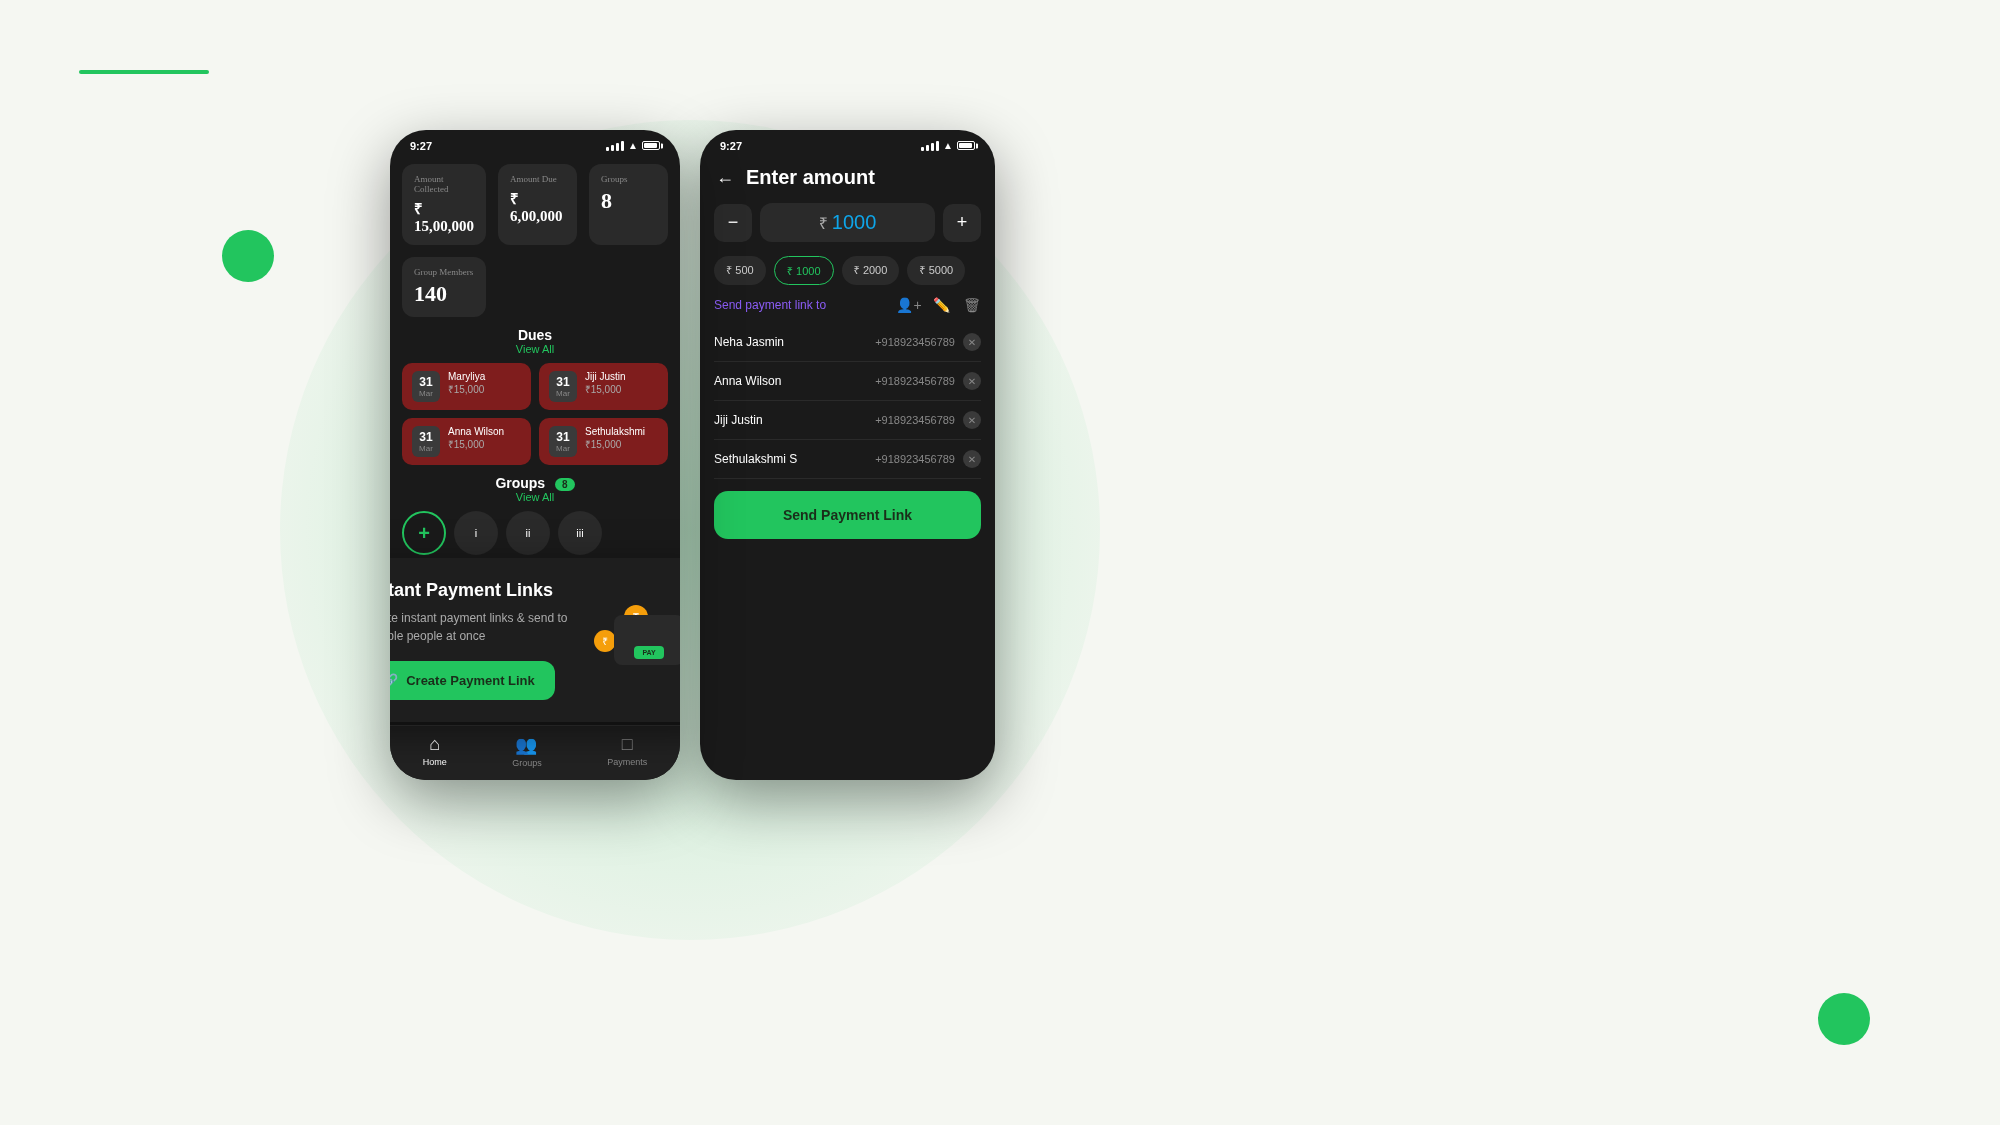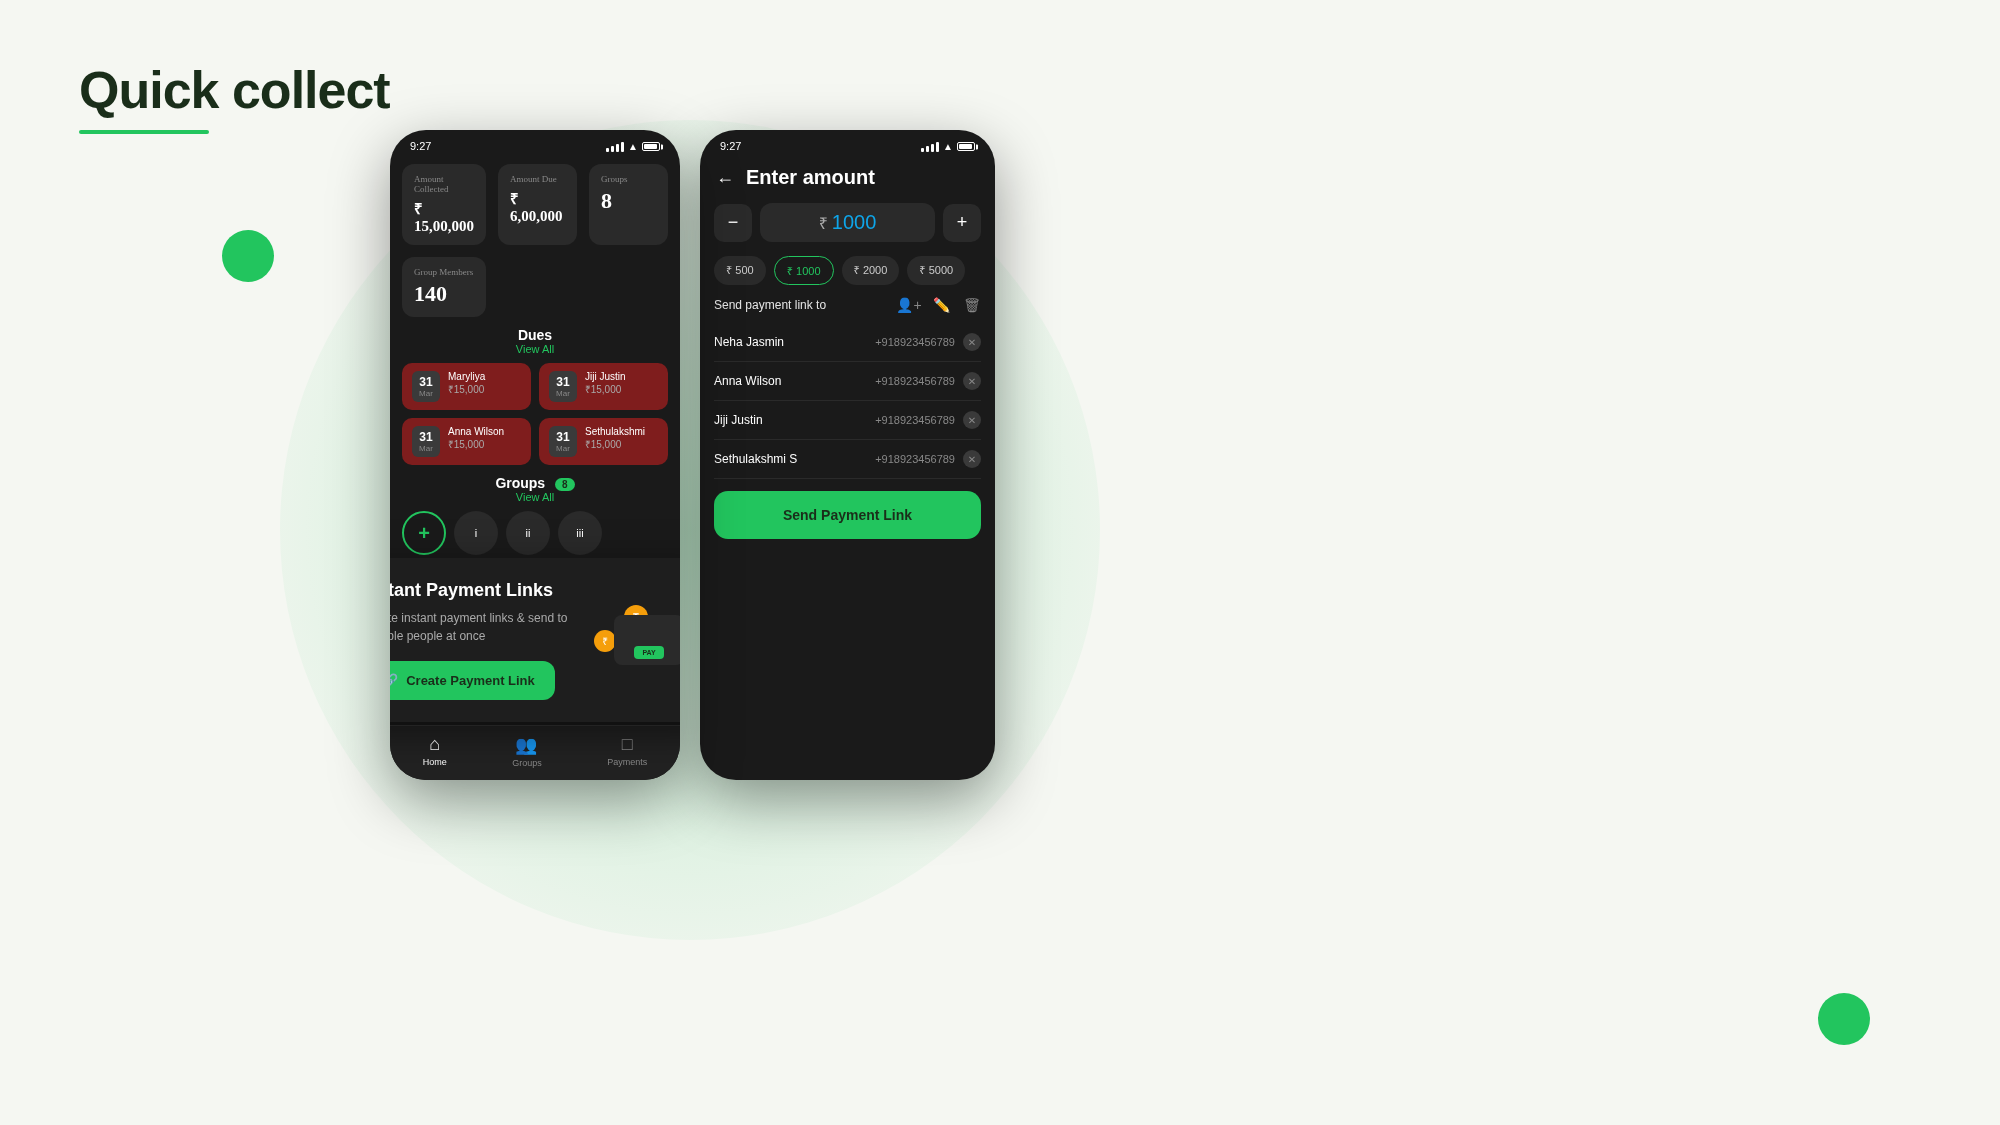--- a/index.html
+++ b/index.html
@@ -91,25 +91,25 @@
       width: 295px;
       height: 650px;
       margin-left: 20px;
       z-index: 1;
     }
 
     
     .status-bar {
       display: flex;
       justify-content: space-between;
-      align-items: flex-end;
+      align-items: flex-start;
       padding: 10px 20px 4px;
       color: white;
       font-size: 11px;
-      font-weight: 400;
+      font-weight: 700;
     }
     .status-right {
       display: flex;
       gap: 4px;
       align-items: center;
     }
     .signal-bars {
       display: flex;
       gap: 2px;
       align-items: flex-end;
@@ -450,21 +450,21 @@
       padding: 0 14px;
     }
     .send-link-header {
       display: flex;
       justify-content: space-between;
       align-items: center;
       margin-bottom: 10px;
     }
     .send-link-title {
       font-size: 12px;
-      color: #e5e5e5;
+      color: #8b5cf6;
     }
     .link-actions {
       display: flex;
       gap: 12px;
     }
     .link-action-icon {
       color: #888;
       font-size: 14px;
     }
 
@@ -512,21 +512,20 @@
       font-size: 14px;
       font-weight: 700;
       color: #1a2e1a;
       cursor: pointer;
     }
   </style>
 </head>
 <body>
 
 <div class="page-title-section">
-  <h1 class="page-title">Quick collect</h1>
   <div class="title-underline"></div>
 </div>
 
 <div class="deco-circle-left"></div>
 <div class="deco-circle-right"></div>
 
 <div class="bg-circle"></div>
 
 <div class="phones-container">
 

